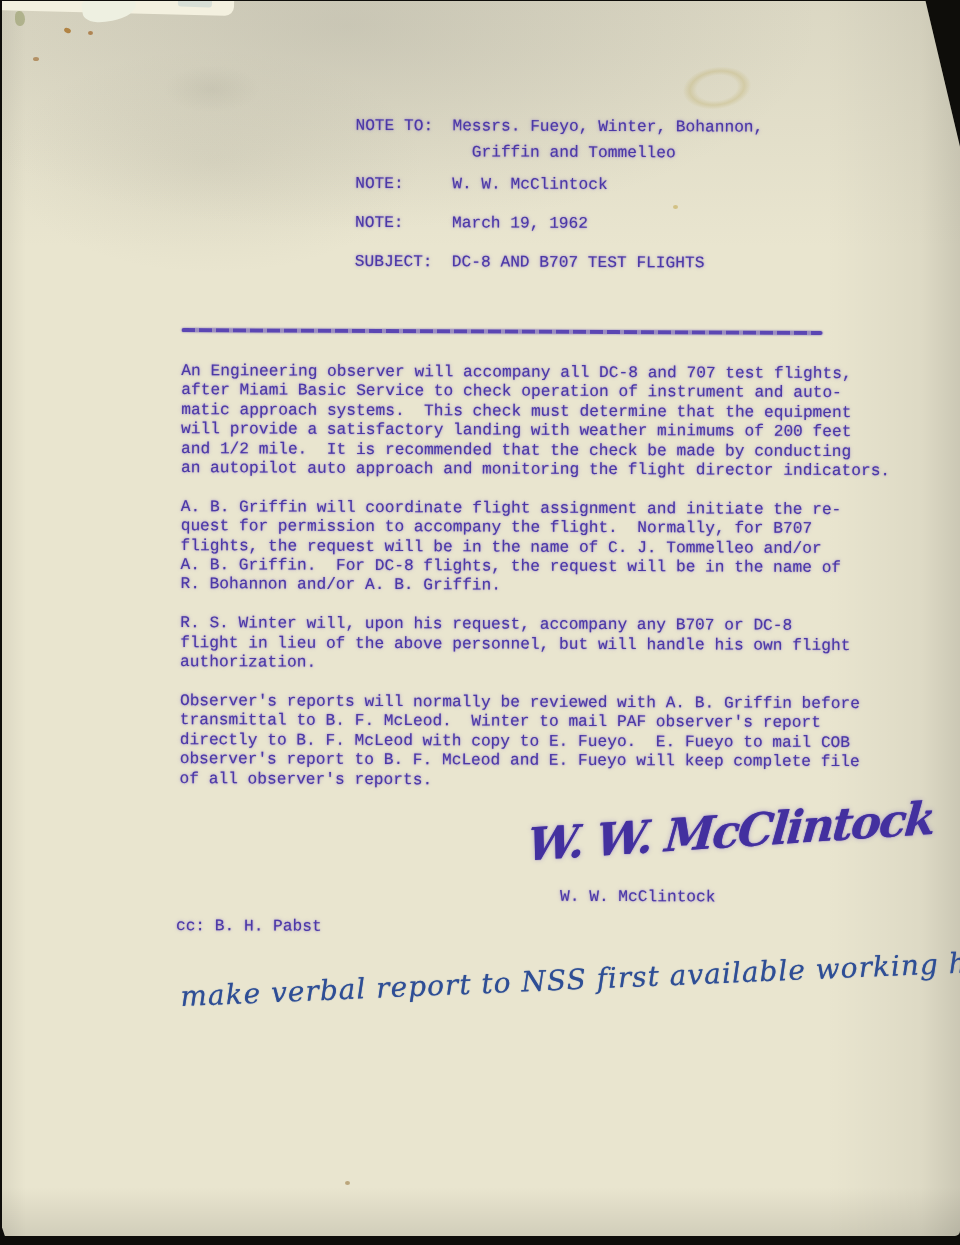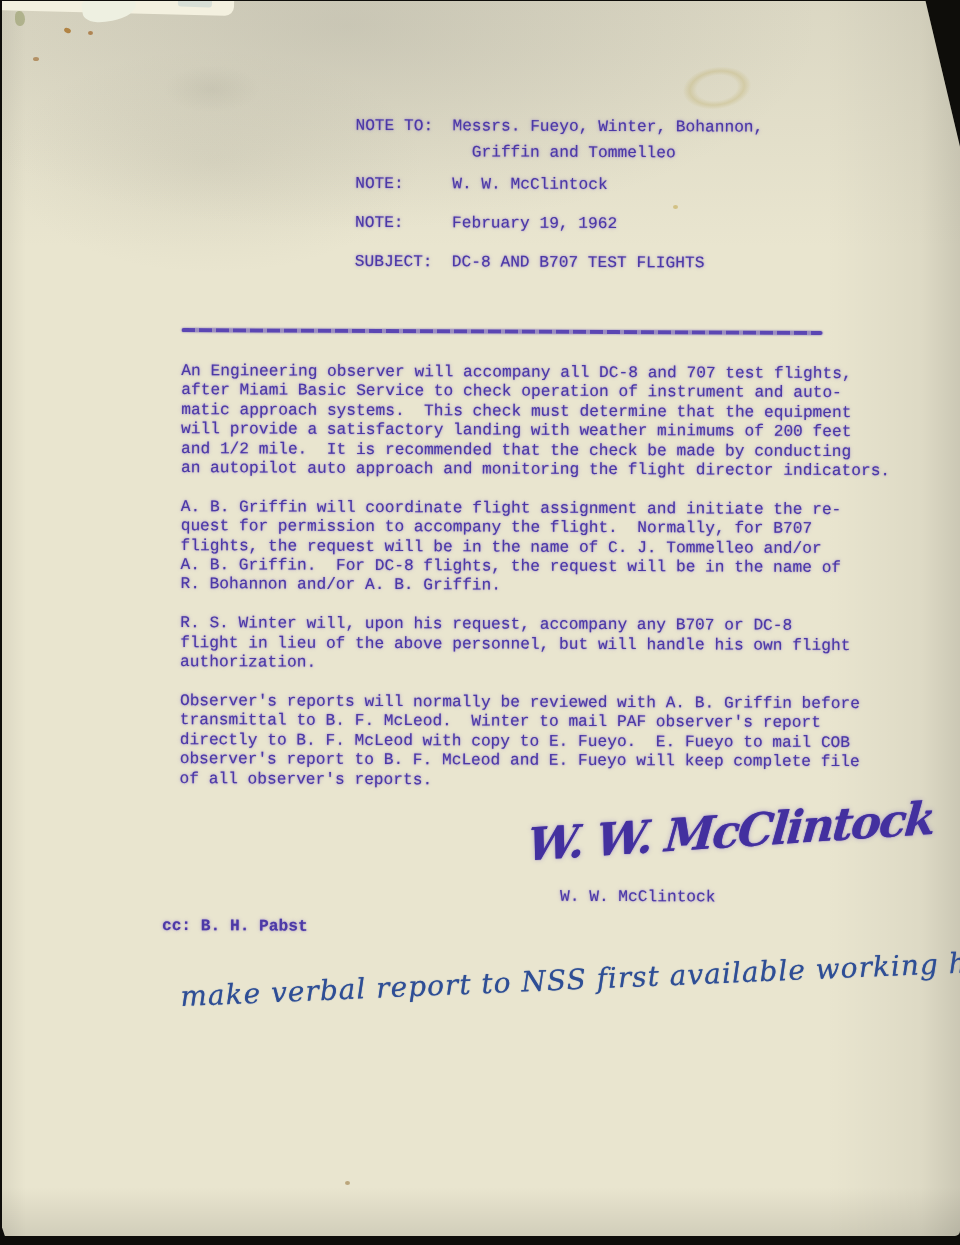--- a/index.html
+++ b/index.html
@@ -78,21 +78,21 @@
   }
   .sig-script{
     position:absolute;left:527px;top:817px;
     font-family:"DejaVu Serif","Liberation Serif",serif;font-style:italic;font-weight:bold;
     font-size:45px;letter-spacing:-2px;color:#43309f;
     transform:rotate(-4deg) skewX(-9deg);transform-origin:left bottom;
     text-shadow:0 0 1px rgba(70,48,170,.9), 0 0 5px rgba(90,60,190,.35);
     white-space:nowrap;
   }
   .sig-typed{position:absolute;left:562px;top:886px;font-size:16.2px;white-space:pre;}
-  .cc-line{position:absolute;left:164px;top:917px;font-size:16.2px;white-space:pre;font-weight:bold;}
+  .cc-line{position:absolute;left:178px;top:917px;font-size:16.2px;white-space:pre;}
   .annotation{
     position:absolute;left:182px;top:980px;
     font-family:"DejaVu Serif","Liberation Serif",serif;font-style:italic;
     font-size:28px;letter-spacing:1px;color:var(--ann);
     transform:rotate(-2.7deg);transform-origin:left top;
     text-shadow:0 0 1px rgba(45,78,150,.8);
     white-space:nowrap;
   }
 </style>
 </head>
@@ -120,21 +120,21 @@
         <span class="hlabel">NOTE TO:</span>
           <span class="hvalue">Messrs. Fueyo, Winter, Bohannon,
   Griffin and Tommelleo</span>
       </div>
       <div class="hrow row-from typed">
         <span class="hlabel">NOTE:</span>
           <span class="hvalue">W. W. McClintock</span>
       </div>
       <div class="hrow row-date typed">
         <span class="hlabel">NOTE:</span>
-          <span class="hvalue">February 19, 1962</span>
+          <span class="hvalue">March 19, 1962</span>
       </div>
       <div class="hrow row-subject typed">
         <span class="hlabel">SUBJECT:</span>
           <span class="hvalue">DC-8 AND B707 TEST FLIGHTS</span>
       </div>
 
       <div class="divider"></div>
 
       <pre class="body typed">An Engineering observer will accompany all DC-8 and 707 test flights,
 after Miami Basic Service to check operation of instrument and auto-

